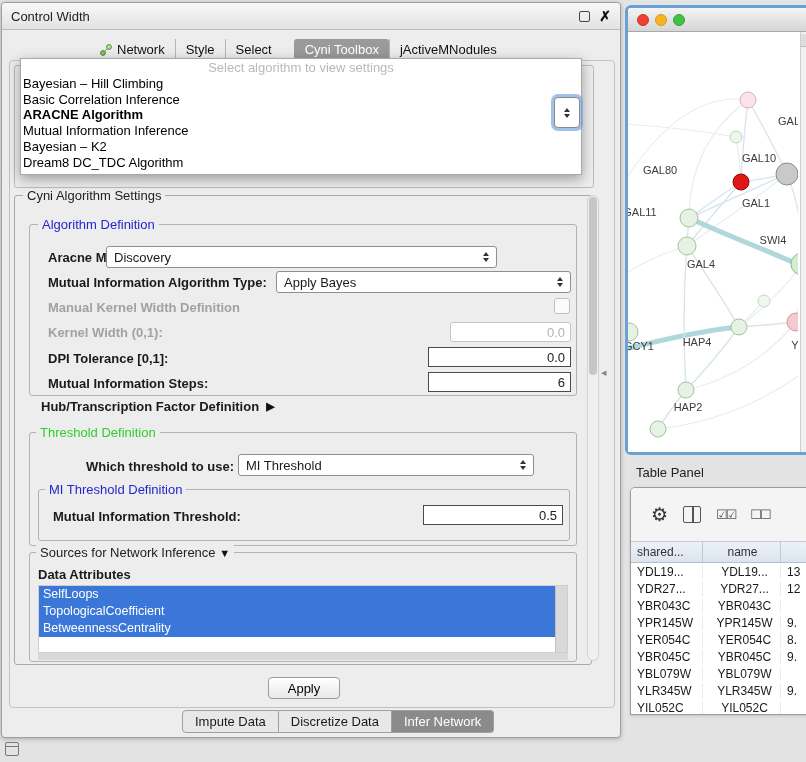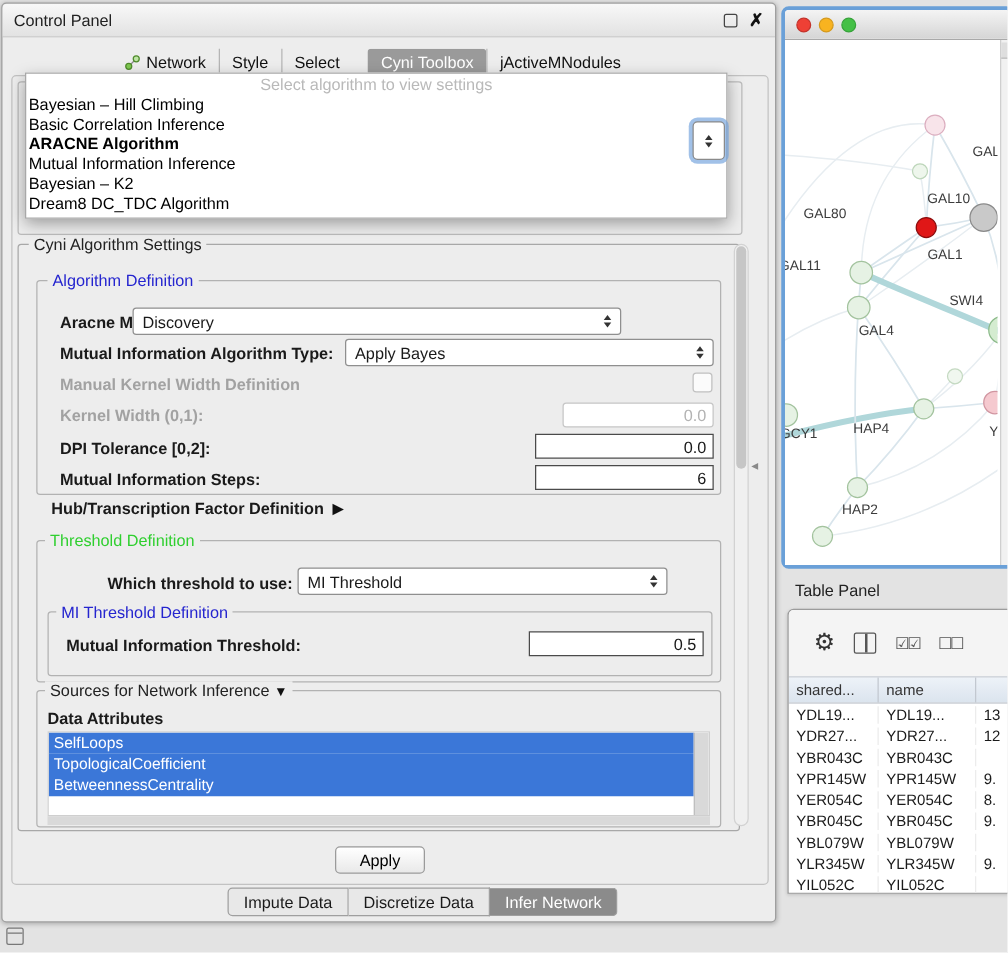--- a/index.html
+++ b/index.html
@@ -124,35 +124,35 @@
                border:1px solid #9c9c9c;border-radius:5px 0 0 0;overflow:hidden;box-shadow:0 1px 3px rgba(0,0,0,.15);}
   .tp-toolbar{height:53px;display:flex;align-items:center;gap:15px;padding-left:20px;background:#f4f4f4;box-sizing:border-box;}
   .tb-gear{font-size:19px;color:#333;line-height:1;}
   .tb-cols{width:16px;height:15px;border:1.5px solid #555;border-radius:2px;position:relative;}
   .tb-cols::before{content:"";position:absolute;left:50%;top:0;bottom:0;width:1.5px;background:#555;}
   .tb-checks{font-size:13px;color:#555;letter-spacing:-2px;}
   .tp-header{display:flex;height:22px;background:linear-gradient(#edf2f8,#dbe4ee);
              border-top:1px solid #c6ccd4;border-bottom:1px solid #b9bfc8;box-sizing:border-box;}
   .th{font-size:12px;color:#333;padding:3px 4px 0 6px;border-right:1px solid #c2c8d0;box-sizing:border-box;white-space:nowrap;overflow:hidden;}
   .td{font-size:12px;padding-left:6px;border-right:1px solid #ececec;box-sizing:border-box;white-space:nowrap;overflow:hidden;}
-  .c1{width:72px;} .c2{width:78px;} .c3{flex:1;border-right:none !important;}
+  .c1{width:72px;} .c2{width:78px;text-align:center;} .c3{flex:1;border-right:none !important;}
   .tp-body{background:#fff;}
   .tr{display:flex;height:17px;align-items:center;}
 
   .dock-icon{position:absolute;left:5px;top:742px;width:12px;height:12px;border:1.5px solid #777;border-radius:2px;}
   .dock-icon::before{content:"";display:block;height:2.5px;border-bottom:1.5px solid #777;}
 </style>
 </head>
 <body>
 
 <div class="screen">
 
   <section class="control-panel">
     <header class="cp-titlebar">
-      <span class="cp-title">Control Panel</span>
+      <span class="cp-title">Control Width</span>
       <span class="cp-win-icons">
         <span class="float-ic"></span>
         <span class="close-ic">✗</span>
       </span>
     </header>
 
     <div class="content-outline"></div>
 
     <nav class="cp-tabs">
       <span class="cp-tab">
@@ -215,21 +215,21 @@
               <i class="tri-d"></i>
             </span>
         </div>
 
         <span class="lbl manual dis">Manual Kernel Width Definition</span>
         <span class="checkbox"></span>
 
         <span class="lbl kernel dis">Kernel Width (0,1):</span>
         <div class="field kernel disabled">0.0</div>
 
-        <span class="lbl dpi">DPI Tolerance [0,2]:</span>
+        <span class="lbl dpi">DPI Tolerance [0,1]:</span>
         <div class="field dpi">0.0</div>
 
         <span class="lbl steps">Mutual Information Steps:</span>
         <div class="field steps">6</div>
       </div>
 
       <div class="hub-row">
         <span>Hub/Transcription Factor Definition</span>
         <span class="tri-ic">▶</span>
       </div>

